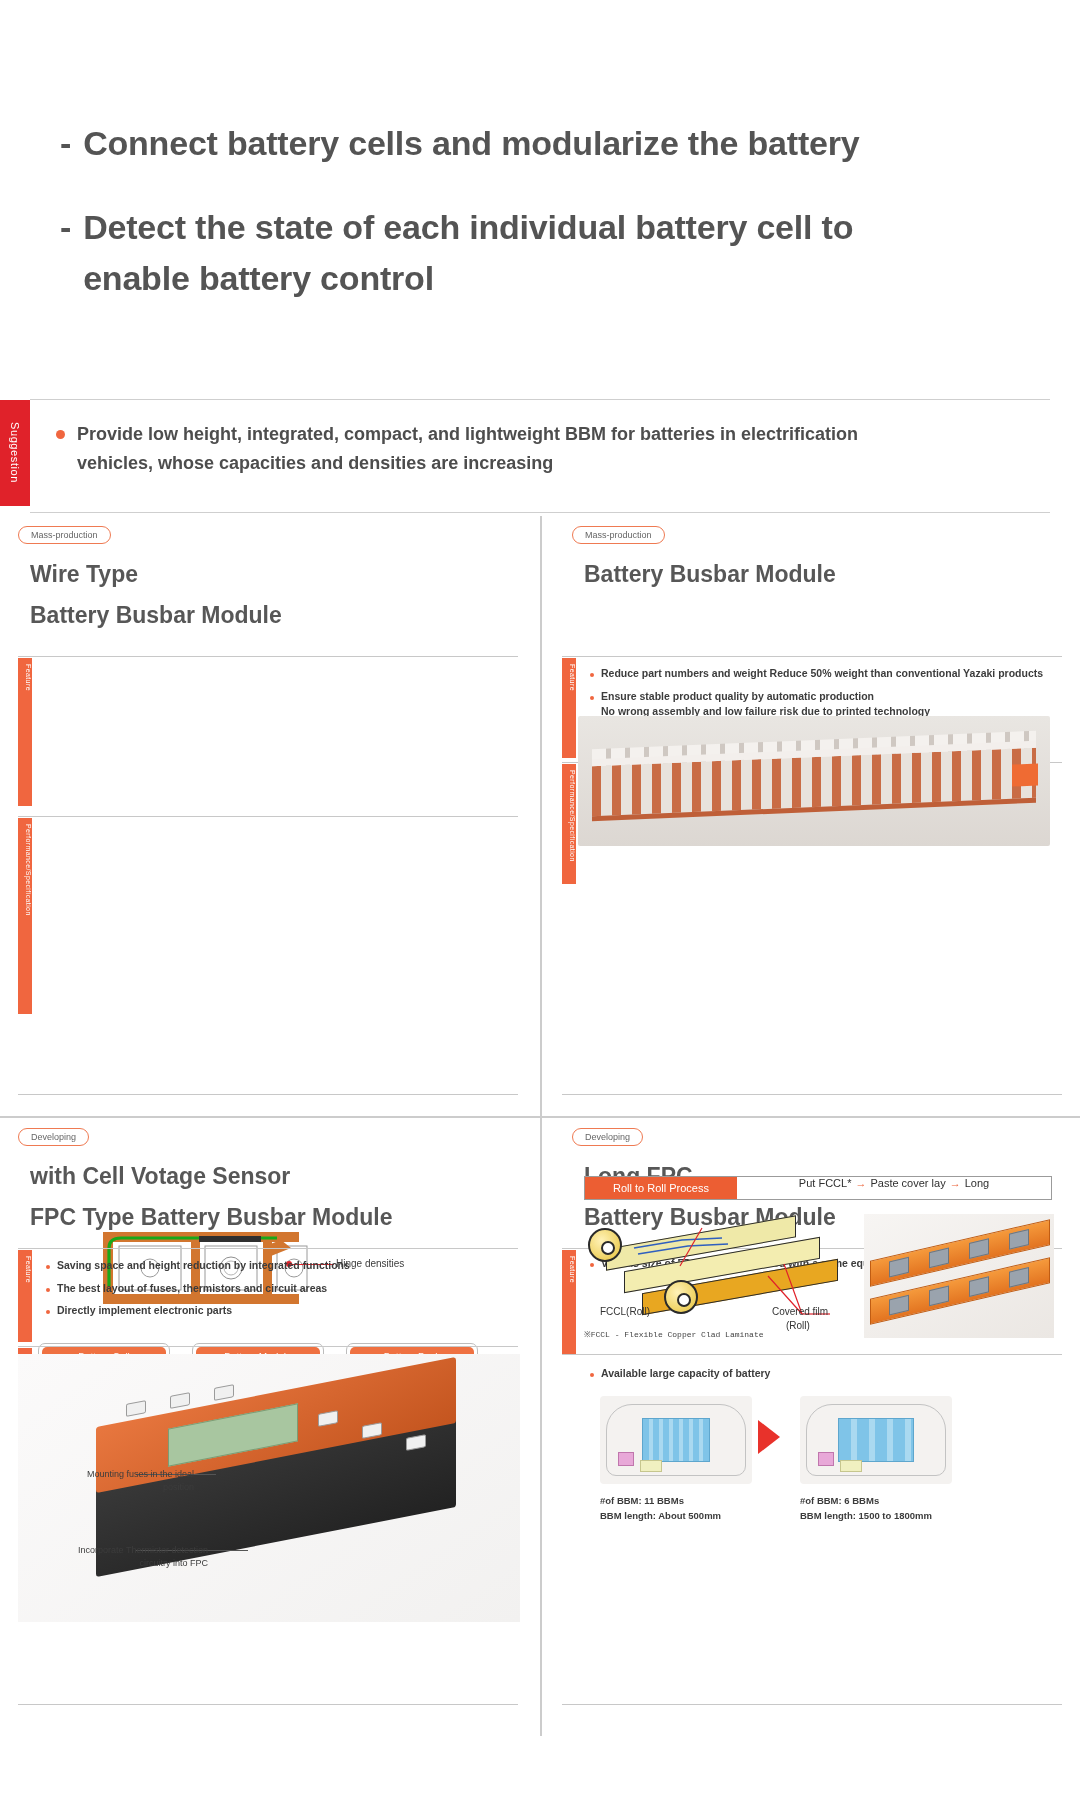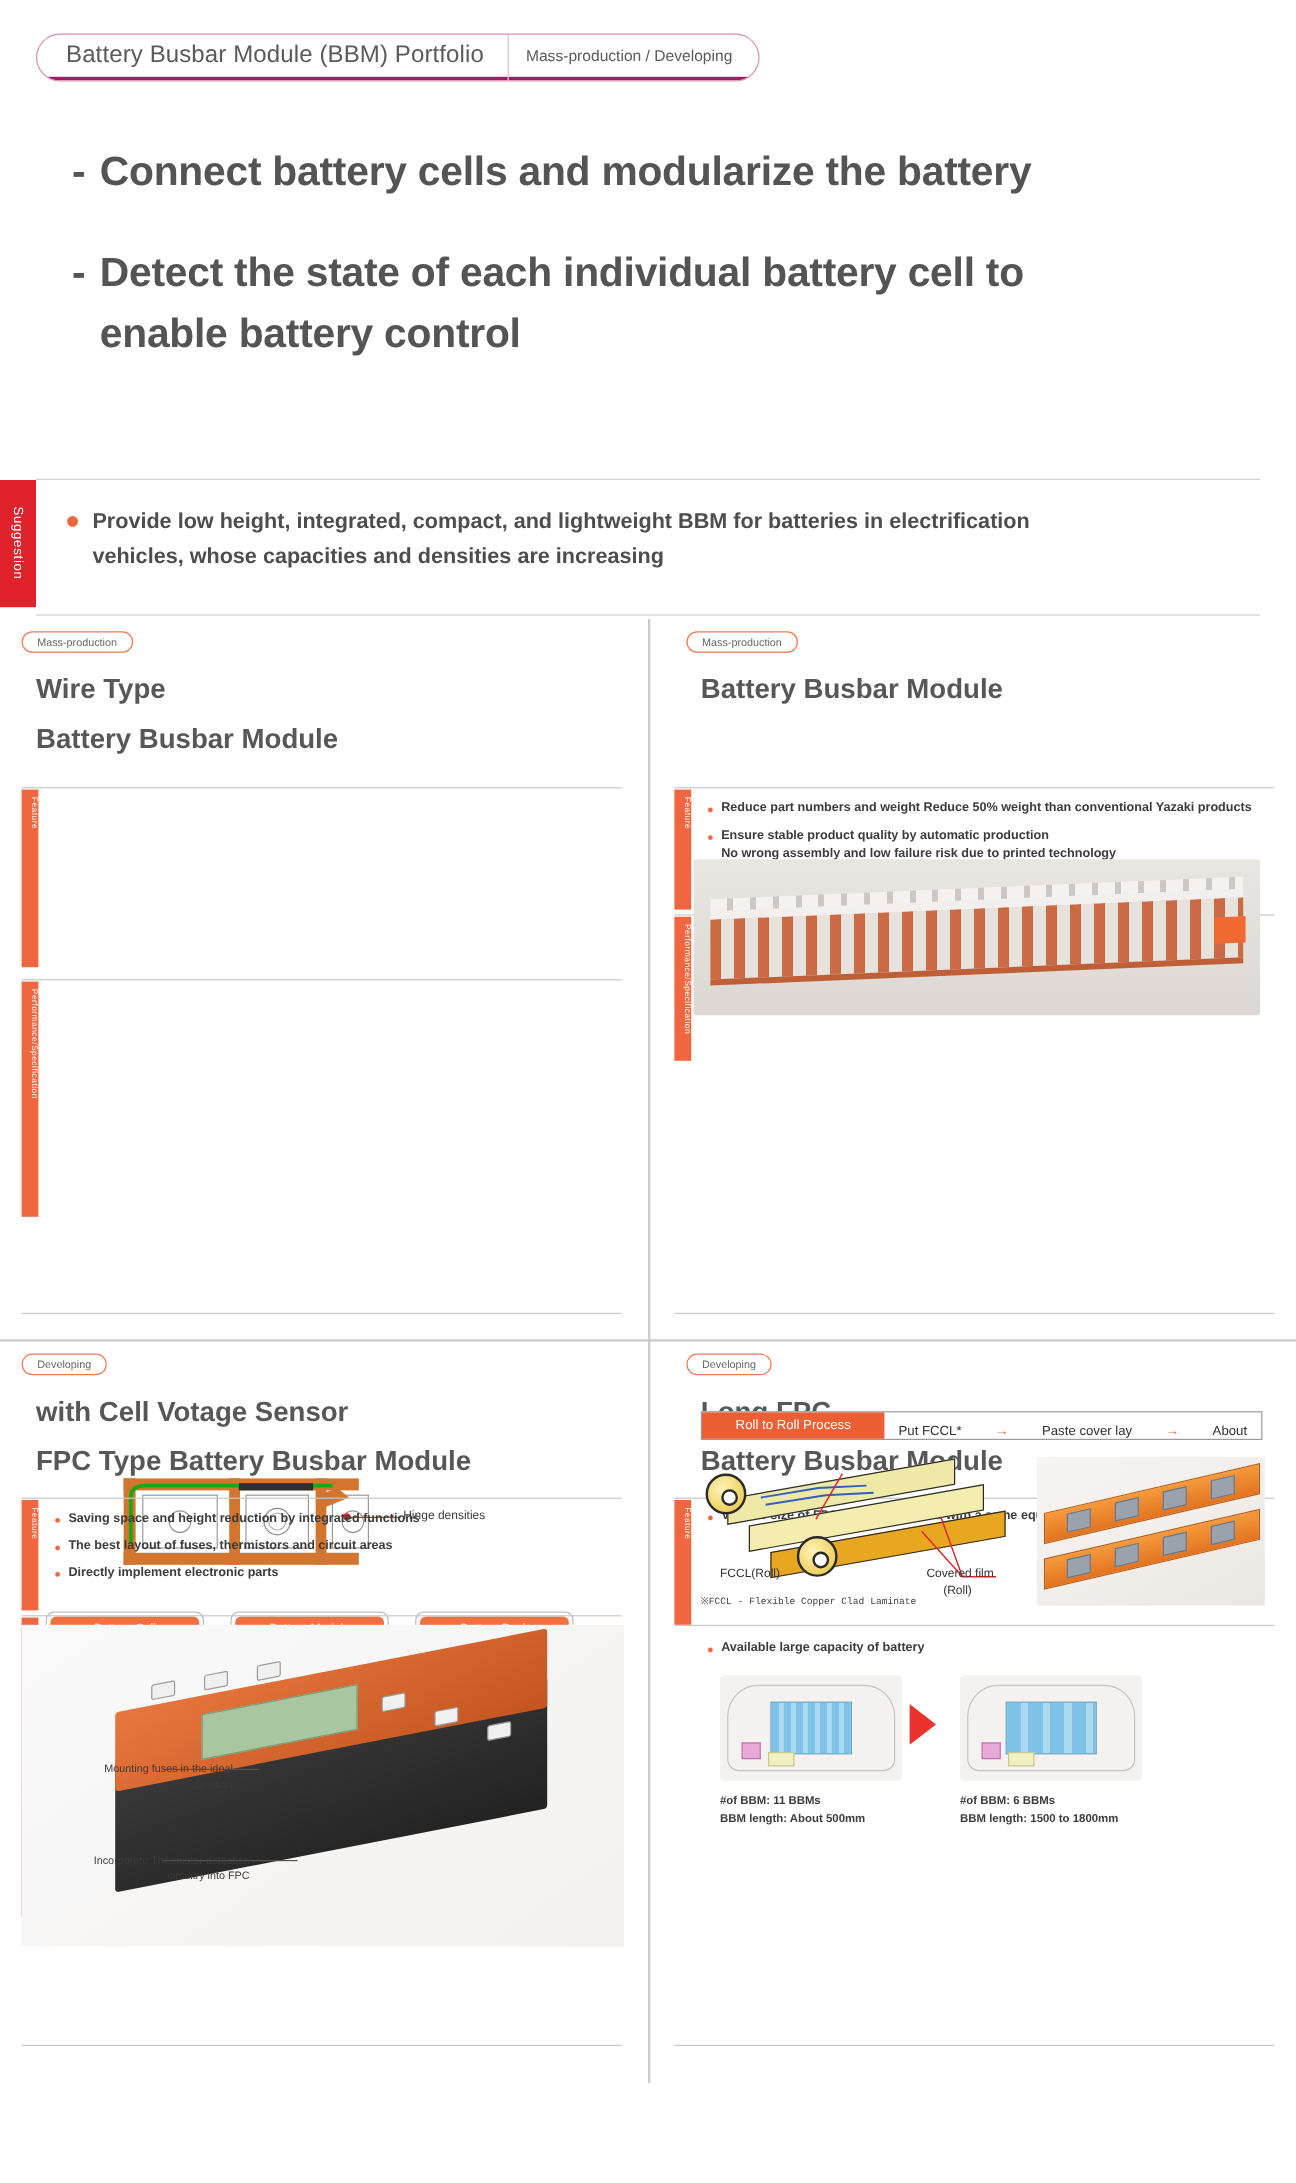--- a/index.html
+++ b/index.html
@@ -304,22 +304,22 @@
   .rtr-bar {
     position: absolute; left: 42px; top: 58px; width: 468px; height: 24px;
     display: flex; align-items: stretch;
     border: 1px solid #9b9b9b; background: #fff;
   }
   .rtr-left {
     width: 152px; background: #ec5e33; color: #fff;
     font-size: 11px; display: flex; align-items: center; justify-content: center;
   }
   .rtr-right {
-    flex: 1; display: flex; align-items: flex-end; justify-content: center;
-    gap: 28px; font-size: 11px; color: #2f2f2f;
+    flex: 1; display: flex; align-items: flex-start; justify-content: center;
+    gap: 4px; font-size: 11px; color: #2f2f2f;
   }
   .rtr-right .arw { color: #ec5e33; font-weight: bold; }
 
   .roll-art {
     position: absolute; left: 30px; top: 96px; width: 300px; height: 130px;
   }
   .roll-sheet {
     position: absolute; height: 22px; transform: skewY(-10deg);
   }
   .roll-cyl {
@@ -390,25 +390,20 @@
     border-right: 17px solid transparent;
     border-top: 22px solid #e0222a;
   }
   .yz-text { font-size: 25px; font-weight: bold; color: #e0222a; letter-spacing: .5px; }
 </style>
 </head>
 <body>
 
 <div class="page">
 
-  <div class="header-pill">
-    <div class="header-title-cell">Battery Busbar Module (BBM) Portfolio</div>
-    <div class="header-sep"></div>
-    <div class="header-tag-cell">Mass-production / Developing</div>
-  </div>
 
   <div class="headlines">
     <div class="headline">
       <span class="dash">-</span>
       <span class="txt">Connect battery cells and modularize the battery</span>
     </div>
     <div class="headline">
       <span class="dash">-</span>
       <span class="txt">Detect the state of each individual battery cell to enable battery control</span>
     </div>
@@ -626,21 +621,21 @@
           </div>
         </div>
 
         <div class="rtr-bar">
           <div class="rtr-left">Roll to Roll Process</div>
           <div class="rtr-right">
             <span>Put FCCL*</span>
             <span class="arw">→</span>
             <span>Paste cover lay</span>
             <span class="arw">→</span>
-            <span>About</span>
+            <span>Long</span>
           </div>
         </div>
 
         <div class="roll-art">
           <div class="roll-sheet" style="left:34px;top:18px;width:190px;background:#efe9a8;border:1.5px solid #2a2a2a;"></div>
           <div class="roll-sheet" style="left:52px;top:40px;width:196px;background:#f3edb0;border:1.5px solid #2a2a2a;"></div>
           <div class="roll-sheet" style="left:70px;top:62px;width:196px;background:#e8a721;border:1.5px solid #2a2a2a;"></div>
           <div class="roll-cyl" style="left:16px;top:14px;"></div>
           <div class="roll-cyl" style="left:92px;top:66px;"></div>
           <svg style="position:absolute;left:0;top:0;" width="300" height="130">

